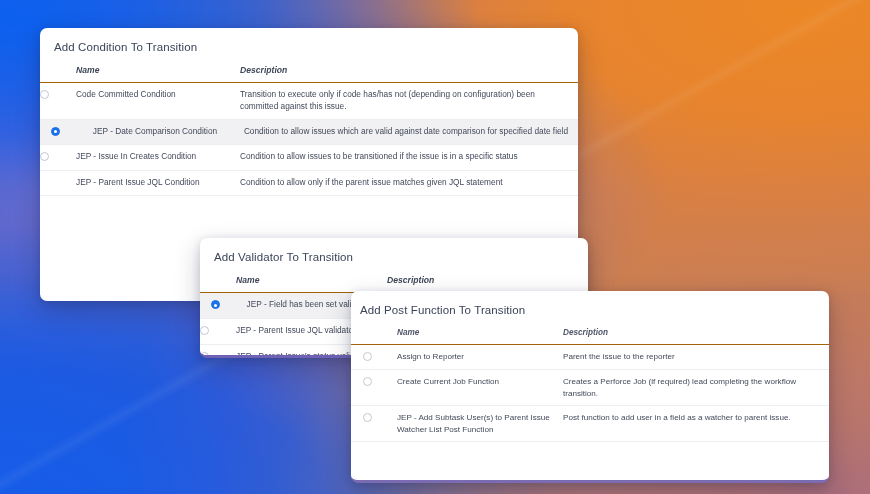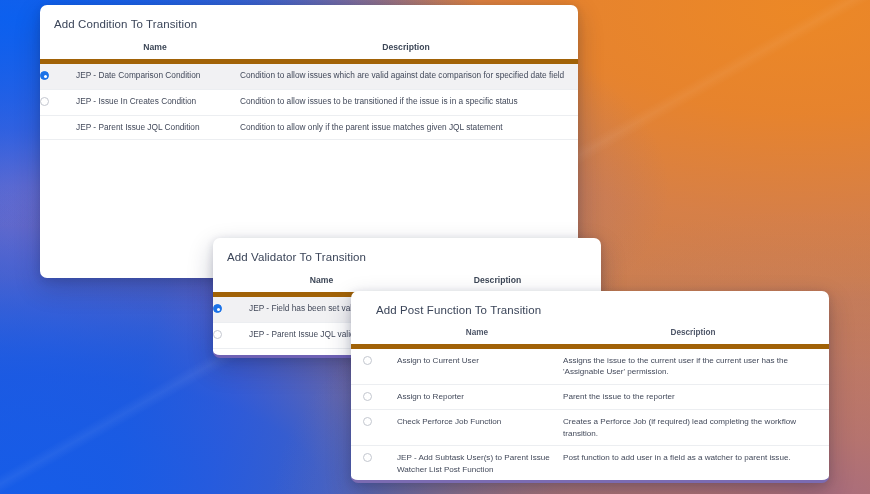--- a/index.html
+++ b/index.html
@@ -98,37 +98,39 @@
     padding: 13px 0 10px 14px;
     letter-spacing: 0.1px;
   }
 
   table.rows {
     width: 100%;
     border-collapse: collapse;
     table-layout: fixed;
   }
   table.rows th {
-    text-align: center;
+    text-align: left;
     font-size: 8.6px;
     font-weight: bold;
     color: #3d4757;
     padding: 2px 6px 7px 0;
-    border-bottom: 5px solid #a16207;
+    border-bottom: 1px solid #a16207;
+    font-style: italic;
   }
   table.rows td {
     font-size: 8.3px;
     color: #42495a;
     padding: 6px 6px 6px 0;
     border-bottom: 1px solid #eceef1;
     vertical-align: top;
     line-height: 1.42;
   }
   tr.row-selected td {
     background: #f1f1f3;
+    text-align: center;
   }
   td.c-radio, th.c-radio {
     width: 30px;
     padding-left: 14px;
     padding-right: 0;
   }
 
   
   .radio {
     display: inline-block;
@@ -152,45 +154,44 @@
     top: 2.5px;
     width: 3px;
     height: 3px;
     border-radius: 50%;
     background: #ffffff;
   }
 
   
   #panel-condition {
     left: 40px;
-    top: 5px;
+    top: 28px;
     width: 538px;
     height: 273px;
   }
   #panel-condition td.c-name, #panel-condition th.c-name { width: 158px; }
 
   #panel-validator {
     left: 200px;
     top: 238px;
     width: 388px;
     height: 117px;
     border-bottom: 3px solid #6f62b5;
-    margin-left: 13px;
   }
   #panel-validator td.c-name, #panel-validator th.c-name { width: 145px; }
 
   #panel-postfunction {
     left: 351px;
     top: 291px;
     width: 478px;
     height: 189px;
     border-bottom: 3px solid #7b6bb2;
   }
   #panel-postfunction td.c-name, #panel-postfunction th.c-name { width: 160px; }
-  #panel-postfunction .panel-title { padding-left: 25px; }
+  #panel-postfunction .panel-title { padding-left: 9px; }
   #panel-postfunction td.c-radio, #panel-postfunction th.c-radio {
     padding-left: 12px;
     width: 28px;
   }
   #panel-postfunction table.rows th { font-size: 8.2px; color: #4e5668; }
   #panel-postfunction table.rows td { font-size: 8.1px; }
 </style>
 </head>
 <body>
 
@@ -208,20 +209,25 @@
     <div class="panel-title">Add Condition To Transition</div>
     <table class="rows">
       <thead>
         <tr>
           <th class="c-radio"></th>
           <th class="c-name">Name</th>
           <th>Description</th>
         </tr>
       </thead>
       <tbody>
+          <tr>
+            <td class="c-radio"><span class="radio"></span></td>
+            <td class="c-name">Code Committed Condition</td>
+            <td>Transition to execute only if code has/has not (depending on configuration) been committed against this issue.</td>
+          </tr>
           <tr class="row-selected">
             <td class="c-radio"><span class="radio on-blue"></span></td>
             <td class="c-name">JEP - Date Comparison Condition</td>
             <td>Condition to allow issues which are valid against date comparison for specified date field</td>
           </tr>
           <tr>
             <td class="c-radio"><span class="radio"></span></td>
             <td class="c-name">JEP - Issue In Creates Condition</td>
             <td>Condition to allow issues to be transitioned if the issue is in a specific status</td>
           </tr>
@@ -270,31 +276,26 @@
       <thead>
         <tr>
           <th class="c-radio"></th>
           <th class="c-name">Name</th>
           <th>Description</th>
         </tr>
       </thead>
       <tbody>
           <tr>
             <td class="c-radio"><span class="radio"></span></td>
-            <td class="c-name">Assign to Current User</td>
-            <td>Assigns the issue to the current user if the current user has the 'Assignable User' permission.</td>
-          </tr>
-          <tr>
-            <td class="c-radio"><span class="radio"></span></td>
             <td class="c-name">Assign to Reporter</td>
             <td>Parent the issue to the reporter</td>
           </tr>
           <tr>
             <td class="c-radio"><span class="radio"></span></td>
-            <td class="c-name">Check Perforce Job Function</td>
+            <td class="c-name">Create Current Job Function</td>
             <td>Creates a Perforce Job (if required) lead completing the workflow transition.</td>
           </tr>
           <tr>
             <td class="c-radio"><span class="radio"></span></td>
             <td class="c-name">JEP - Add Subtask User(s) to Parent Issue Watcher List Post Function</td>
             <td>Post function to add user in a field as a watcher to parent issue.</td>
           </tr>
         </tbody>
     </table>
   </div>

